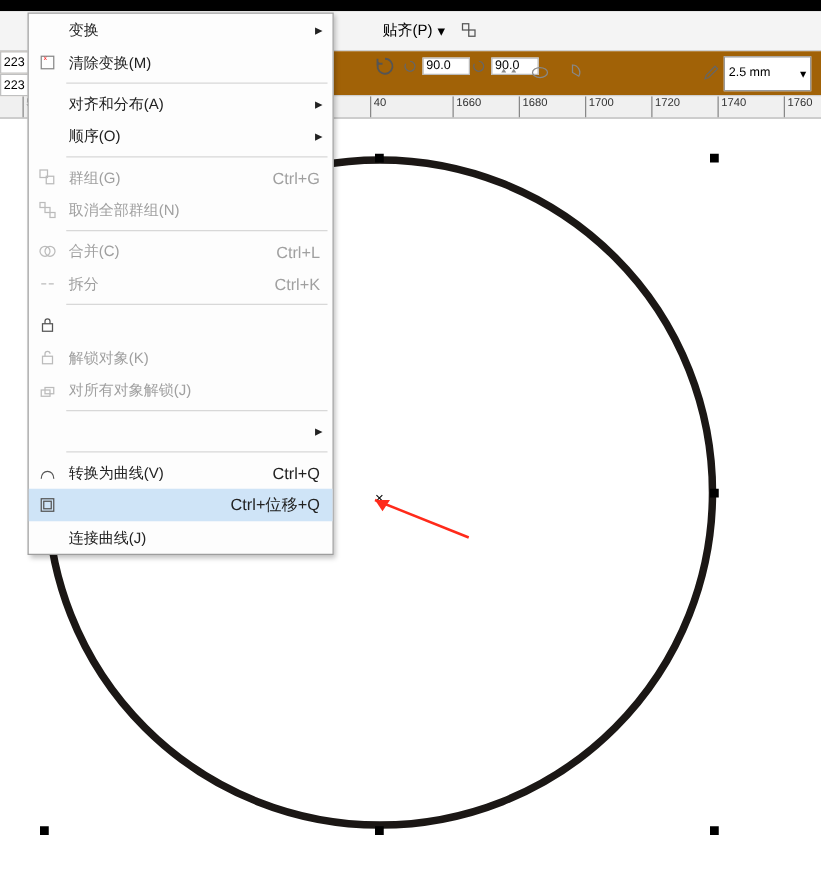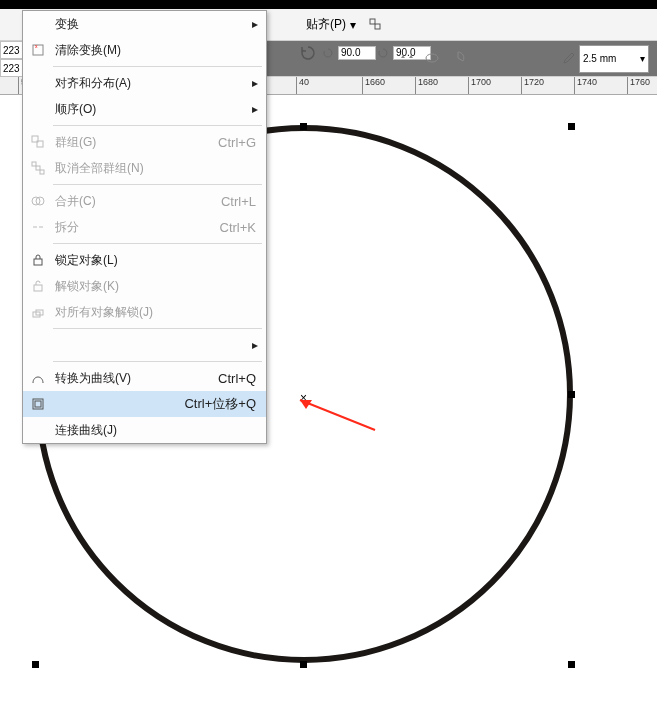--- a/index.html
+++ b/index.html
@@ -1,20 +1,20 @@
 <!DOCTYPE html>
 <html><head>
 <meta charset="utf-8">
 <style>
   * { box-sizing: border-box; margin: 0; padding: 0; }
   body { width: 657px; height: 701px; font-family: "Microsoft YaHei", sans-serif; font-size: 12px; background: #fff; overflow: hidden; position: relative; }
   .topbar { height: 9px; background: #000; }
   .toolbar-row { height: 32px; background: #f4f4f4; border-bottom: 1px solid #d0d0d0; display: flex; align-items: center; padding-left: 300px; gap: 6px; }
   .paste-btn { font-size: 12px; padding: 2px 6px; display: flex; align-items: center; gap: 4px; }
-  .props-row { height: 36px; background: #737373; border-bottom: 1px solid #d0d0d0; display: flex; align-items: center; position: relative; }
+  .props-row { height: 36px; background: #a16207; border-bottom: 1px solid #d0d0d0; display: flex; align-items: center; position: relative; }
   .coord-box { position: absolute; left: 0; top: 0; display: flex; flex-direction: column; }
   .coord { width: 24px; height: 18px; border: 1px solid #c0c0c0; background: #fff; font-size: 10px; display: flex; align-items: center; padding-left: 2px; }
   .input-mini { width: 38px; height: 14px; border: 1px solid #bbb; background: #fff; font-size: 10px; padding-left: 2px; margin-left: 2px; }
   .stack { display: flex; flex-direction: row; gap: 1px; }
   .stroke-box { display: flex; align-items: center; gap: 4px; margin-left: auto; margin-right: 8px; }
   .dropper { width: 14px; height: 14px; }
   .stroke-select { width: 70px; height: 28px; border: 1px solid #999; background: #fff; font-size: 10px; display: flex; align-items: center; justify-content: space-between; padding: 0 3px; }
   .ruler { height: 18px; background: #f0f0f0; border-bottom: 1px solid #aaa; position: relative; overflow: hidden; font-size: 9px; color: #333; }
   .ruler .tick { position: absolute; top: 0; height: 100%; border-left: 1px solid #888; padding-left: 2px; }
   .canvas { position: absolute; left: 0; right: 0; top: 95px; bottom: 0; background: #fff; }
@@ -195,21 +195,20 @@
       <span class="shortcut">Ctrl+K</span>
     </div>
     <div class="menu-sep"></div>
     <div class="menu-item">
       <span class="ico">
         <svg width="14" height="14">
           <rect x="3" y="6" width="8" height="6" fill="none" stroke="#555"></rect>
           <path d="M5 6V4a2 2 0 0 1 4 0v2" fill="none" stroke="#555"></path>
         </svg>
       </span>
-      <span class="label">锁定对象(L)</span>
     </div>
     <div class="menu-item disabled">
       <span class="ico">
         <svg width="14" height="14">
           <rect x="3" y="6" width="8" height="6" fill="none" stroke="#bbb"></rect>
           <path d="M5 6V4a2 2 0 0 1 4 0" fill="none" stroke="#bbb"></path>
         </svg>
       </span>
       <span class="label">解锁对象(K)</span>
     </div>

